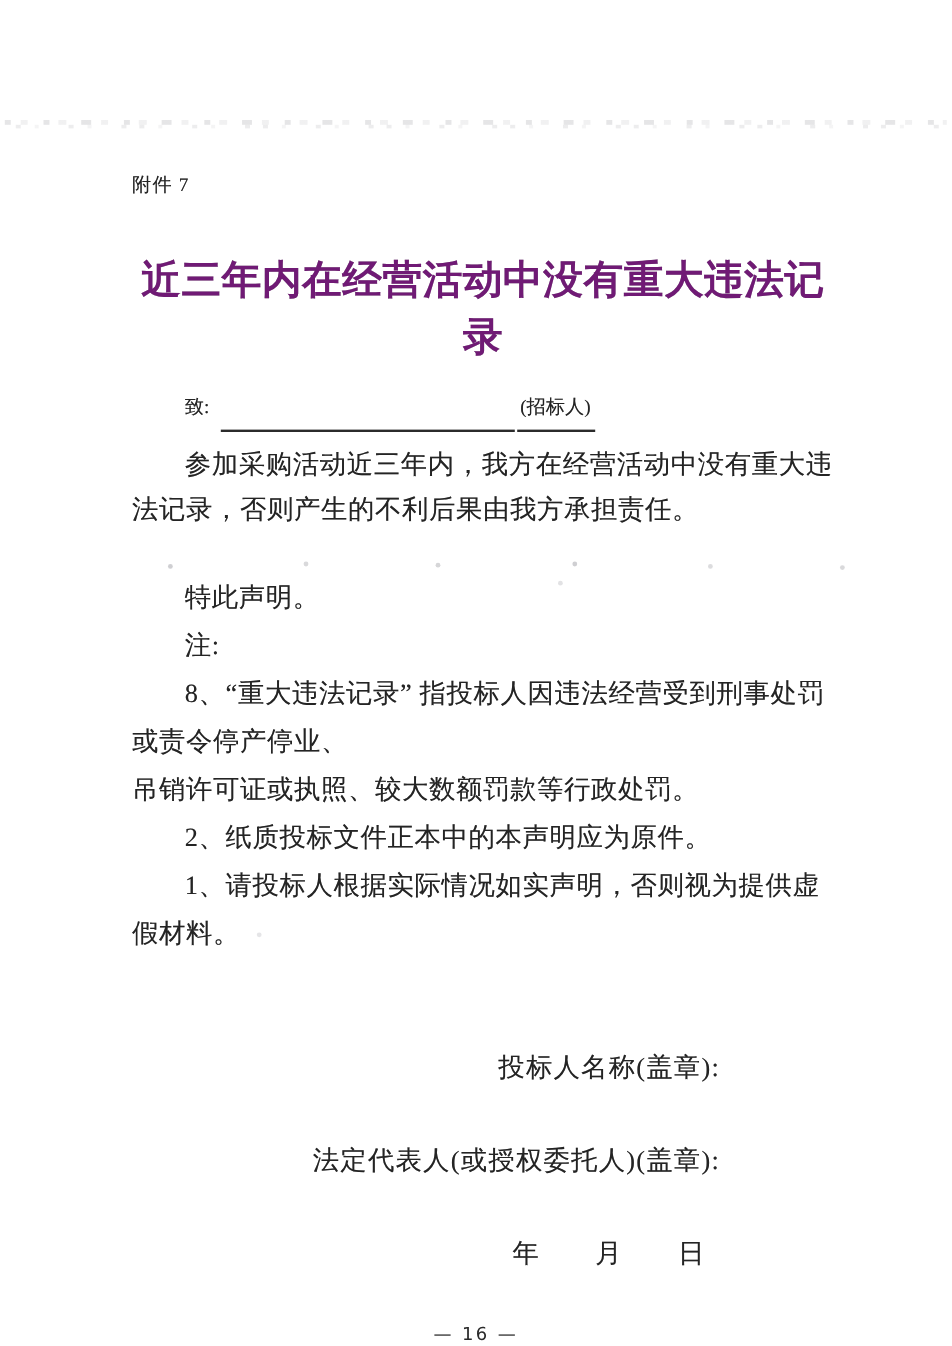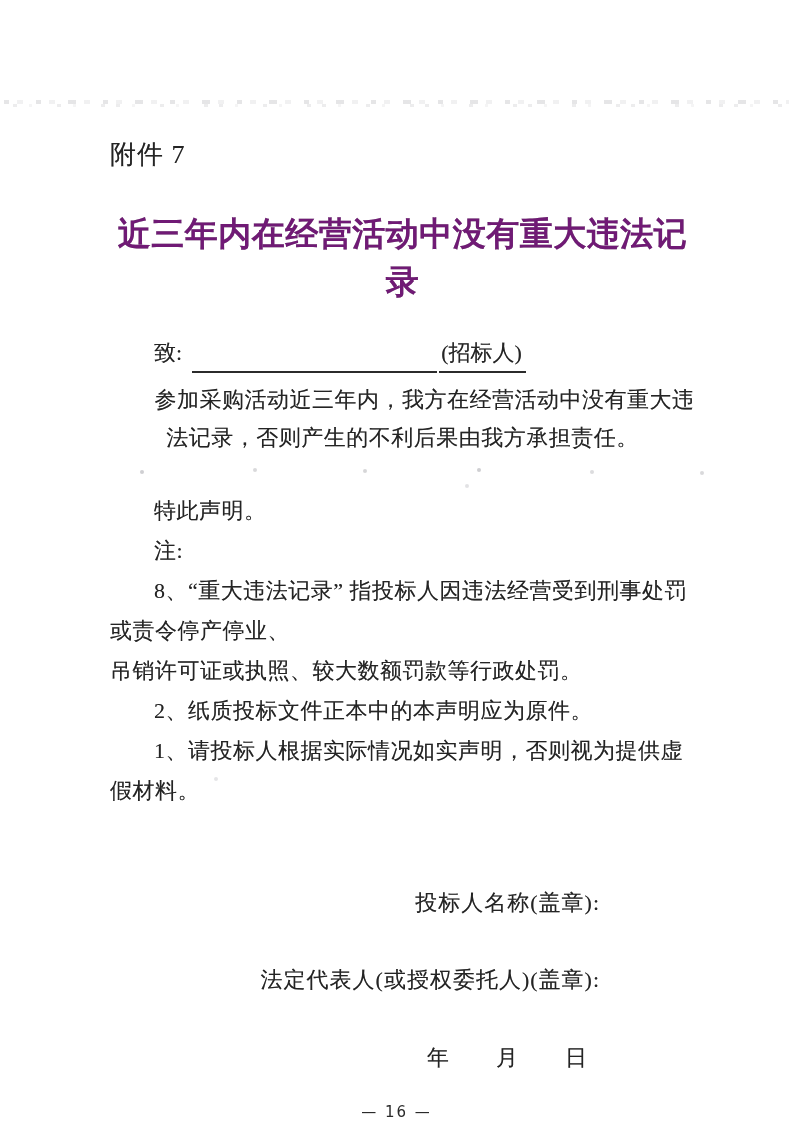--- a/index.html
+++ b/index.html
@@ -33,36 +33,36 @@
       591px 3px 0 1px rgba(95,95,105,.22),
       466px 17px 0 1px rgba(95,95,105,.18),
       701px 4px 0 1px rgba(95,95,105,.24),
       215px 310px 0 1px rgba(95,95,105,.16);
   }
   .content{
     position:absolute;left:110px;top:0;width:585px;
     padding-top:140px;
     text-shadow:0 0 .5px rgba(40,40,40,.45);
   }
-  .attachment{font-size:26px;line-height:30px;letter-spacing:1px;}
+  .attachment{font-size:16px;line-height:30px;letter-spacing:1px;}
   .title{
     margin:40px 0 0 0;
     font-size:33px;line-height:48px;font-weight:bold;
     text-align:center;letter-spacing:.5px;color:#701a75;
   }
-  .salutation{margin-top:30px;padding-left:44px;font-size:22px;line-height:34px;white-space:nowrap;}
+  .salutation{margin-top:17px;padding-left:44px;font-size:16px;line-height:34px;white-space:nowrap;}
   .salutation .blank-underline{
     display:inline-block;width:245px;height:24px;
     border-bottom:2px solid #2b2b2b;margin:0 2px 0 10px;vertical-align:bottom;
   }
   .salutation .underlined{
     display:inline-block;border-bottom:2px solid #2b2b2b;padding:0 4px 1px 2px;
   }
   .para{margin:0;font-size:22px;line-height:40px;letter-spacing:.5px;}
-  .first-para{margin-top:8px;line-height:38px;text-align:center;}
+  .first-para{margin-top:8px;line-height:38px;}
   .indent{text-indent:44px;}
   .sp-top{margin-top:34px;}
   .sig-block{margin-top:72px;text-align:right;padding-right:95px;font-size:22px;}
   .sig{margin:0;line-height:40px;letter-spacing:1px;}
   .sig-rep{margin-top:37px;}
   .sig-date{margin-top:38px;padding-right:12px;letter-spacing:1px;}
   .page-number{
     position:absolute;top:1103px;left:0;right:0;
     text-align:center;font-size:15px;letter-spacing:2px;color:#2a2a2a;
     font-family:"DejaVu Sans","Liberation Sans",sans-serif;

